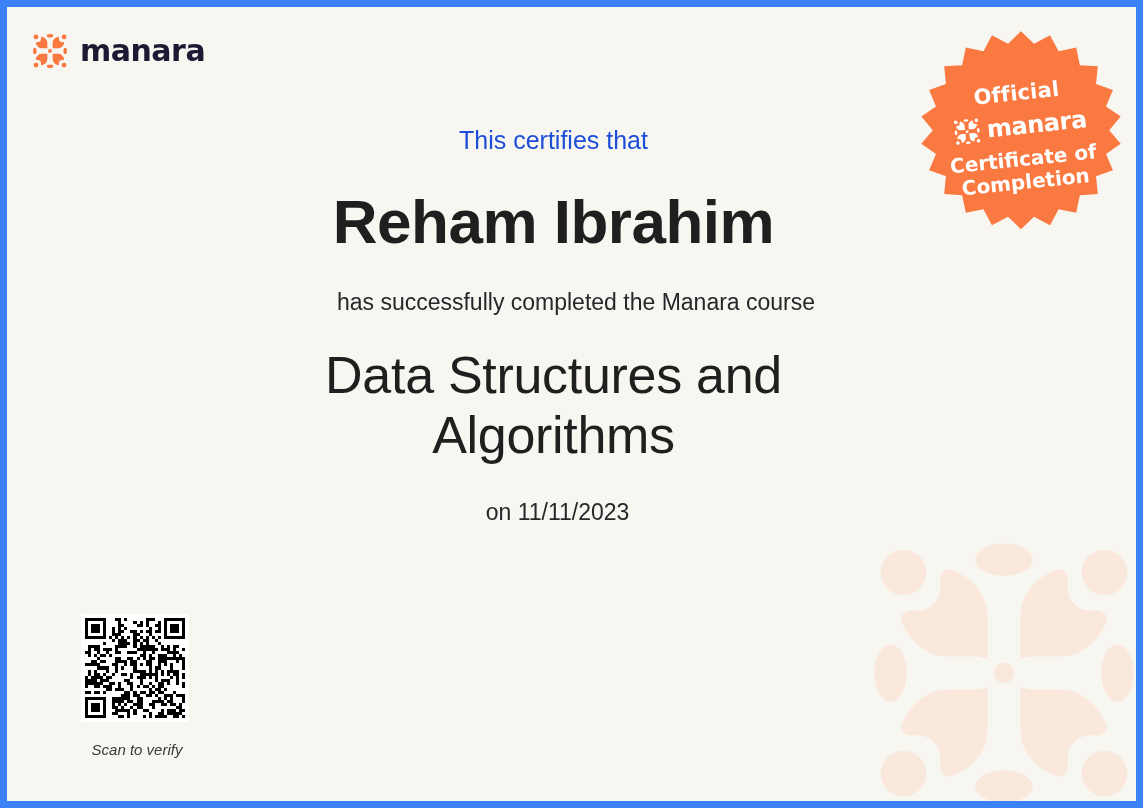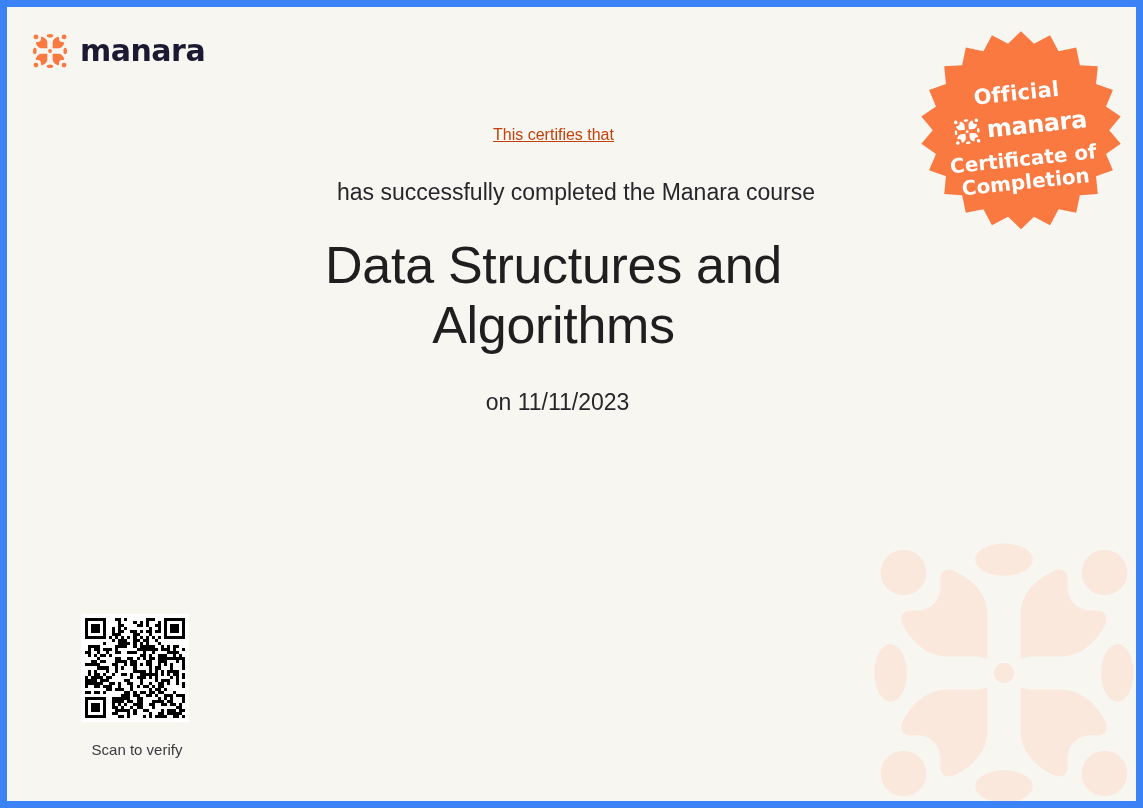--- a/index.html
+++ b/index.html
@@ -104,24 +104,23 @@
 
   
   .main {
     position: absolute;
     left: 0;
     top: 118px;
     width: 1093px;
     text-align: center;
   }
   .intro {
-    font-size: 16px;
-    color: #c2410c;
+    font-size: 25px;
+    color: #1d4ed8;
     line-height: 1.2;
-    text-decoration: underline;
   }
   .recipient {
     margin-top: 34px;
     font-size: 62px;
     font-weight: bold;
     color: #201F1F;
     letter-spacing: -0.5px;
     line-height: 1.05;
   }
   .completed {
@@ -165,20 +164,21 @@
     padding: 4px;
     box-sizing: border-box;
     display: block;
   }
   .qr-code svg { display: block; width: 100%; height: 100%; }
   .qr-caption {
     margin-top: 19px;
     font-size: 15px;
     color: #3A3A3E;
     white-space: nowrap;
+    font-style: italic;
   }
 </style>
 </head>
 <body>
 
 <div class="certificate">
 
   <div class="watermark">
     <svg viewBox="0 0 100 100" xmlns="http://www.w3.org/2000/svg" aria-hidden="true">
       <g fill="#FAE8DC">
@@ -256,20 +256,21 @@
         </span>
         <span class="seal-word">manara</span>
       </div>
       <div class="seal-line1">Certificate of</div>
       <div class="seal-line2">Completion</div>
     </div>
   </div>
 
   <div class="main">
     <div class="intro">This certifies that</div>
+    <div class="recipient">Reham Ibrahim</div>
     <div class="completed">has successfully completed the Manara course</div>
     <div class="course">Data Structures and Algorithms</div>
     <div class="date">on 11/11/2023</div>
   </div>
 
   <div class="qr-block">
     <div class="qr-code">
       <svg viewBox="0 0 33 33" shape-rendering="crispEdges" xmlns="http://www.w3.org/2000/svg" aria-hidden="true">
         <rect width="33" height="33" fill="#ffffff"></rect>
         <g fill="#000000" id="qr-modules">

